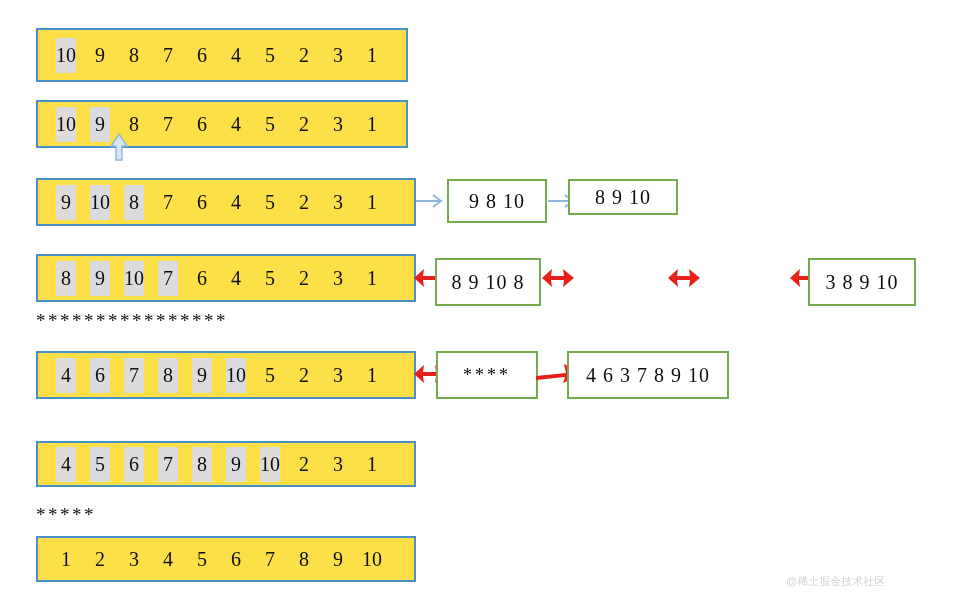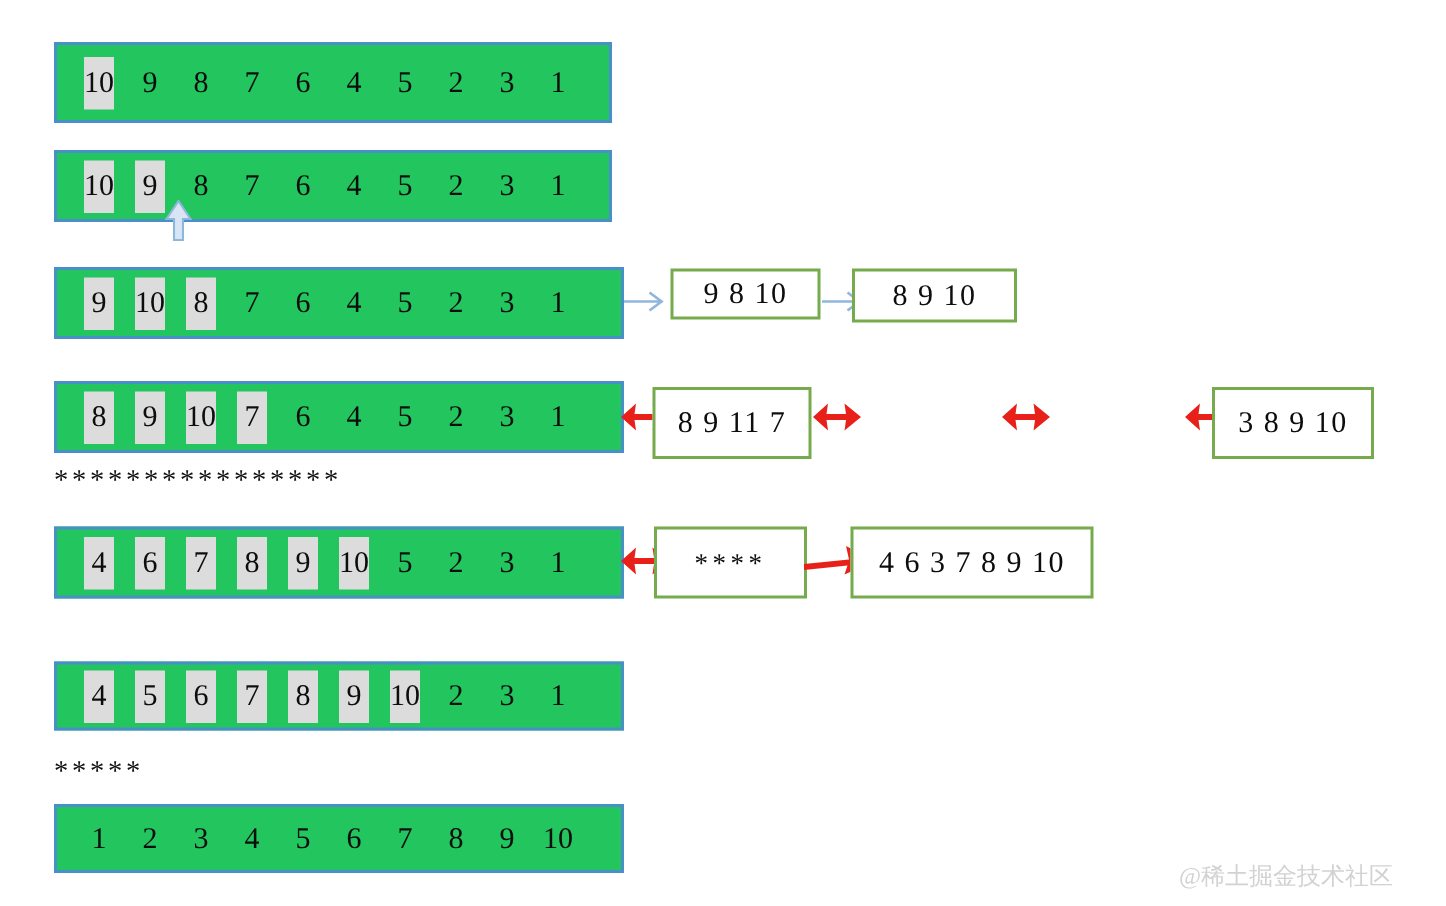--- a/index.html
+++ b/index.html
@@ -21,21 +21,21 @@
     left: 0; top: 0;
     width: 964px;
     height: 604px;
   }
 
   
   .arr-row {
     position: absolute;
     box-sizing: border-box;
     border: 2px solid #4a90c8;
-    background: #22c55e;
+    background: #fde047;
     display: flex;
     align-items: center;
   }
   .cells {
     display: flex;
     align-items: center;
     margin-left: 18px;
   }
   .cell {
     font-size: 20px;
@@ -86,22 +86,22 @@
 
   
   .arrow {
     position: absolute;
   }
   .arrow svg { display: block; }
 
   
   .watermark {
     position: absolute;
-    font-family: Liberation Serif, serif;
-    font-size: 16px;
+    font-family: Liberation Sans, sans-serif;
+    font-size: 11px;
     color: #d2d2d2;
     white-space: nowrap;
     user-select: none;
   }
 </style>
 </head>
 <body>
 
 <div class="stage">
 
@@ -182,21 +182,21 @@
         <span class="cell">1</span>
       </div>
   </div>
 
   <div class="arrow" style="left:416px; top:192px;">
     <svg width="30" height="18" viewBox="0 0 30 18">
       <path d="M0 9 L24 9 M17 3 L25 9 L17 15" fill="none" stroke="#8fb6dd" stroke-width="1.8"></path>
     </svg>
   </div>
 
-  <div class="gbox" style="left:447px; top:179px; width:100px; height:34px;">9 8 10</div>
+  <div class="gbox" style="left:447px; top:179px; width:100px; height:44px;">9 8 10</div>
 
   <div class="arrow" style="left:548px; top:192px;">
     <svg width="30" height="18" viewBox="0 0 30 18">
       <path d="M0 9 L24 9 M17 3 L25 9 L17 15" fill="none" stroke="#8fb6dd" stroke-width="1.8"></path>
     </svg>
   </div>
 
   <div class="gbox" style="left:568px; top:179px; width:110px; height:36px;">8 9 10</div>
 
   <div class="arr-row" style="left:36px; top:254px; width:380px; height:48px;">
@@ -222,21 +222,21 @@
         <span class="cell">1</span>
       </div>
   </div>
 
   <div class="arrow" style="left:414px; top:266px;">
     <svg width="32" height="24" viewBox="0 0 32 24">
       <path d="M0 12 L10 3 L9 10 L22 10 L21 3 L32 12 L21 21 L22 14 L9 14 L10 21 Z" fill="#e8201a"></path>
     </svg>
   </div>
 
-  <div class="gbox" style="left:435px; top:258px; width:106px; height:48px;">8 9 11 7</div>
+  <div class="gbox" style="left:435px; top:258px; width:106px; height:48px;">8 9 10 8</div>
 
   <div class="arrow" style="left:542px; top:266px;">
     <svg width="32" height="24" viewBox="0 0 32 24">
       <path d="M0 12 L10 3 L9 10 L22 10 L21 3 L32 12 L21 21 L22 14 L9 14 L10 21 Z" fill="#e8201a"></path>
     </svg>
   </div>
 
 
   <div class="arrow" style="left:668px; top:266px;">
     <svg width="32" height="24" viewBox="0 0 32 24">

